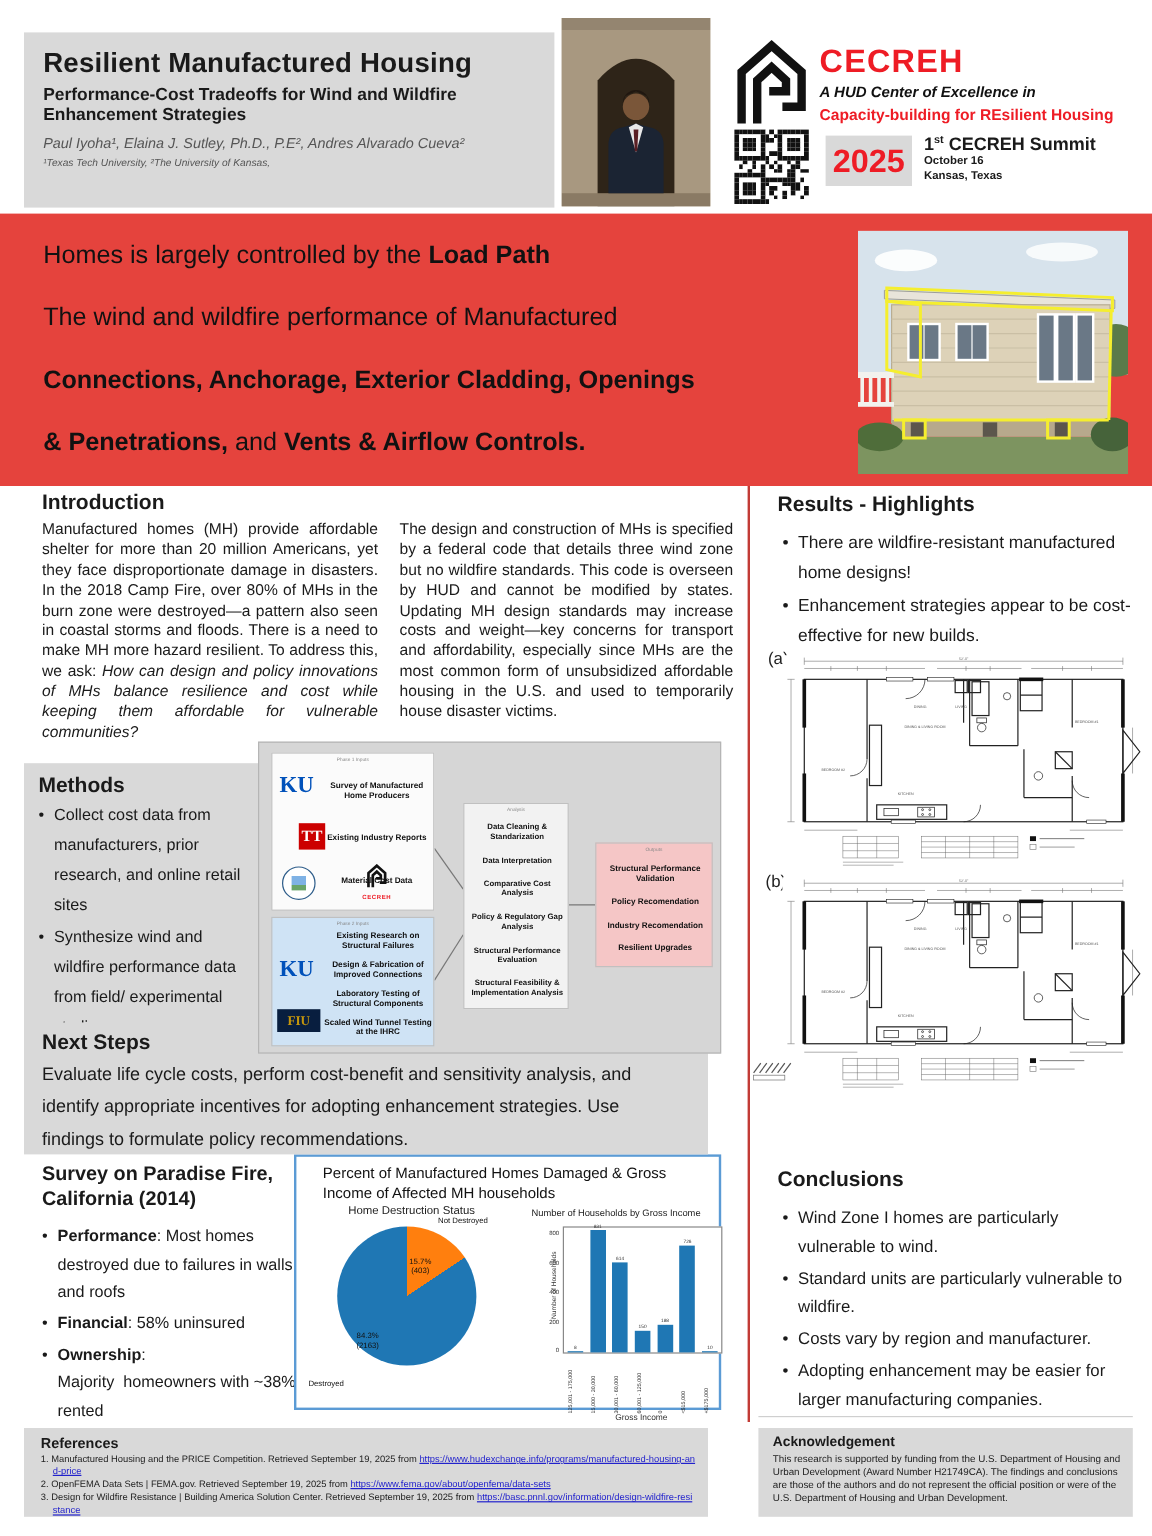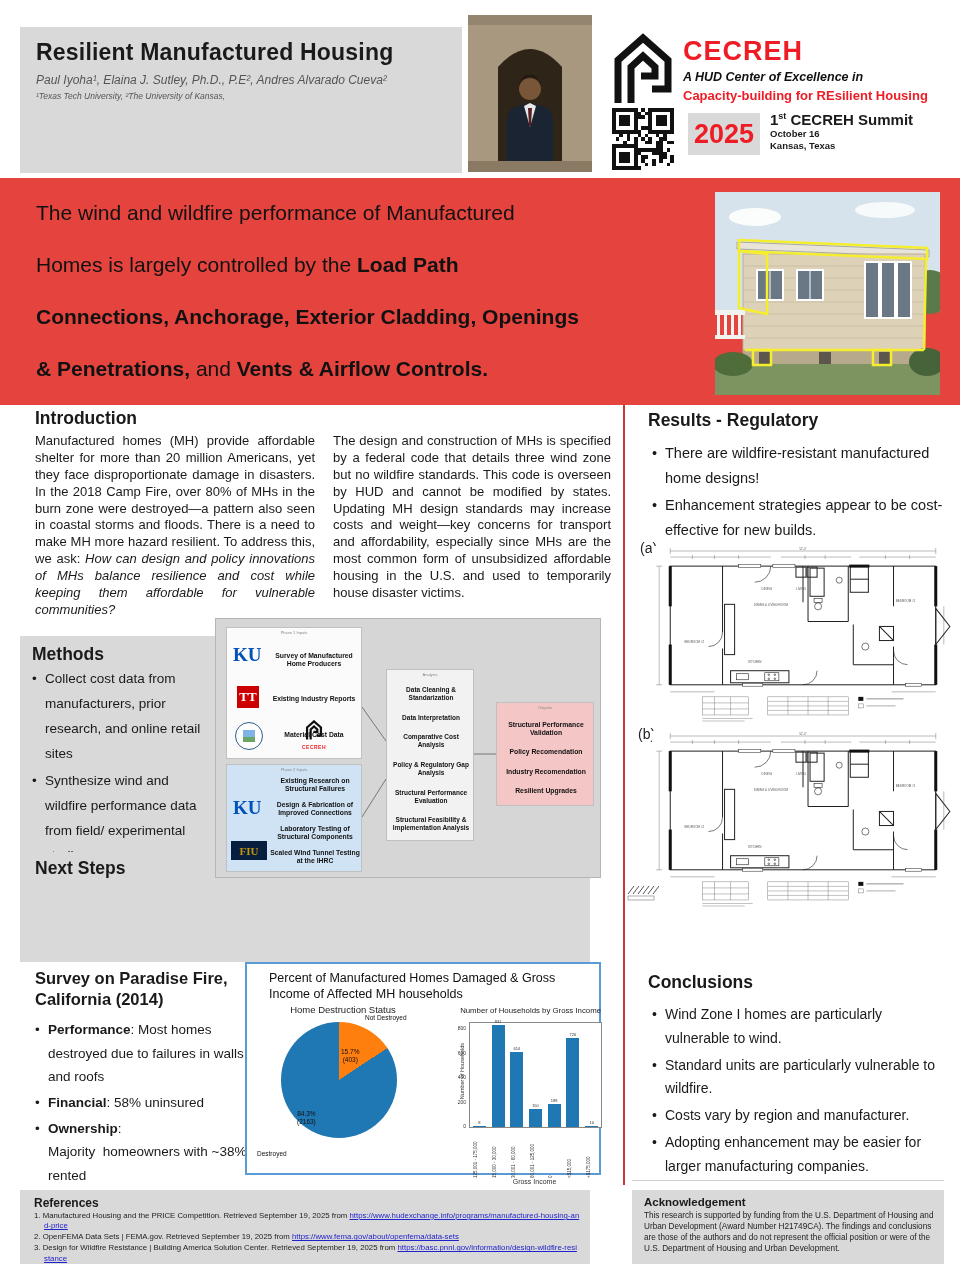--- a/index.html
+++ b/index.html
@@ -92,21 +92,21 @@
   .pie-chart{position:absolute;left:6px;top:36px;width:182px;height:176px}
   .pie-title{position:absolute;left:20px;top:4px;width:140px;text-align:center;font-size:9.5px;color:#222}
   .pie{position:absolute;left:28px;top:22px;width:116px;height:116px;border-radius:50%}
   .pie-lab,.pie-val{position:absolute;font-size:6.5px;color:#111;line-height:1.25}
   .pie-val{text-align:center}
   .lab-nd{left:112px;top:14px}
   .val-nd{left:88px;top:48px}
   .val-d{left:44px;top:110px}
   .lab-d{left:4px;top:150px}
   .bar-chart{position:absolute;left:196px;top:42px;width:158px;height:168px}
-  .bar-title{position:absolute;left:0;top:0;width:158px;text-align:right;font-size:7.8px;color:#222}
+  .bar-title{position:absolute;left:0;top:0;width:158px;text-align:left;font-size:7.8px;color:#222}
   .bar-plot{position:absolute;left:26px;top:16px;width:131px;height:104px;border:0.5px solid #888;background:#fff}
   .bar{position:absolute;bottom:0;width:13px;background:#1f77b4}
   .bval{position:absolute;font-size:4px;color:#333;text-align:center}
   .ytick{position:absolute;left:2px;width:21px;text-align:right;font-size:5px;color:#333}
   .xtick{position:absolute;top:124px;height:48px;font-size:4.5px;color:#333;writing-mode:vertical-rl;transform:rotate(180deg);line-height:1}
   .bar-ylabel{position:absolute;left:-26px;top:62px;width:90px;text-align:center;font-size:5.5px;color:#333;transform:rotate(-90deg)}
   .bar-xlabel{position:absolute;left:26px;top:172px;width:131px;text-align:center;font-size:7px;color:#333}
 
   
   .results-head{left:648px;top:410px}
@@ -135,20 +135,21 @@
   .ack-head{font-size:11.5px;font-weight:bold}
   .ack-text{font-size:8.2px;line-height:1.33;color:#222;margin-top:3px}
 </style>
 </head>
 <body>
 
 <div class="poster">
 
   <div class="abs graybox title-box">
     <div class="p-title">Resilient Manufactured Housing</div>
+    <div class="p-subtitle">Performance-Cost Tradeoffs for Wind and Wildfire Enhancement Strategies</div>
     <div class="p-authors">Paul Iyoha¹, Elaina J. Sutley, Ph.D., P.E², Andres Alvarado Cueva²</div>
     <div class="p-affil">¹Texas Tech University, ²The University of Kansas,</div>
   </div>
 
   <div class="abs photo">
     <svg width="124" height="157" viewBox="0 0 124 157">
       <rect x="0" y="0" width="124" height="157" fill="#a89880"></rect>
       <rect x="0" y="0" width="124" height="10" fill="#948570"></rect>
       <path d="M30 157 V52 Q62 16 94 52 V157 Z" fill="#2e2418"></path>
       <rect x="0" y="146" width="124" height="11" fill="#8a7a64"></rect>
@@ -465,22 +466,22 @@
     <span class="year-text">2025</span>
   </div>
   <div class="abs summit">
     <div class="summit-name"><span>1</span><sup>st</sup><span> CECREH Summit</span></div>
     <div class="summit-date">October 16</div>
     <div class="summit-loc">Kansas, Texas</div>
   </div>
 
   <div class="abs banner">
     <div class="banner-text" id="banner-text">
+        <div class="banner-line"><span>Homes is largely controlled by the </span><span class="bb">Load Path</span></div>
         <div class="banner-line"><span>The wind and wildfire performance of Manufactured</span></div>
-        <div class="banner-line"><span>Homes is largely controlled by the </span><span class="bb">Load Path</span></div>
         <div class="banner-line"><span class="bb">Connections, Anchorage, Exterior Cladding, Openings</span></div>
         <div class="banner-line"><span class="bb">&amp; Penetrations,</span><span> and </span><span class="bb">Vents &amp; Airflow Controls.</span></div>
       </div>
     <div class="home-photo">
       <svg width="225" height="203" viewBox="0 0 225 203">
         <rect width="225" height="120" fill="#d7e3ec"></rect>
         <ellipse cx="40" cy="25" rx="26" ry="9" fill="#ffffff" opacity="0.9"></ellipse>
         <ellipse cx="170" cy="18" rx="30" ry="8" fill="#ffffff" opacity="0.8"></ellipse>
         <ellipse cx="215" cy="100" rx="22" ry="22" fill="#5a7a4a"></ellipse>
         <rect x="0" y="172" width="225" height="31" fill="#7d9460"></rect>
@@ -559,21 +560,21 @@
     <svg style="position:absolute;left:0;top:0" width="386" height="260">
       <g stroke="#777" stroke-width="1">
         <line x1="146" y1="88" x2="170" y2="122"></line>
         <line x1="146" y1="198" x2="170" y2="160"></line>
         <line x1="258" y1="135" x2="280" y2="135"></line>
       </g>
     </svg>
     <div class="rm-box rm-p1">
       <div class="rm-label">Phase 1 Inputs</div>
       <div class="ku-logo" style="left:6px;top:16px">KU</div>
-      <div class="ttu-logo" style="left:10px;top:58px">TT</div>
+      <div class="ttu-logo" style="left:22px;top:58px">TT</div>
       <div class="seal-logo" style="left:8px;top:94px">
           <div class="seal-inner"></div>
         </div>
       <div class="cecreh-mini" style="left:62px;top:92px;width:50px">
         <svg width="18" height="20" viewBox="0 0 62 72">
             <g stroke="#111" stroke-width="8" fill="none">
               <path d="M6 70 V27 L31 5 L56 27 V56 H40"></path>
               <path d="M19 70 V34 L31 23 L43 34 V43 H29"></path>
             </g>
           </svg>
@@ -613,20 +614,21 @@
           <div class="flow-item">Structural Performance Validation</div>
           <div class="flow-item">Policy Recomendation</div>
           <div class="flow-item">Industry Recomendation</div>
           <div class="flow-item">Resilient Upgrades</div>
         </div>
     </div>
   </div>
 
   <div class="abs graybox next-box">
     <div class="sec-head">Next Steps</div>
+    <div class="next-text">Evaluate life cycle costs, perform cost-benefit and sensitivity analysis, and identify appropriate incentives for adopting enhancement strategies. Use findings to formulate policy recommendations.</div>
   </div>
 
   <div class="abs sec-head-sm survey-head">Survey on Paradise Fire, California (2014)</div>
   <div class="abs survey-bullets">
       <div class="bullet-item">
         <span class="b-dot">•</span>
         <span><b>Performance</b><span class="rest">: Most homes destroyed due to failures in walls and roofs</span></span>
       </div>
       <div class="bullet-item">
         <span class="b-dot">•</span>
@@ -692,21 +694,21 @@
 
   <div class="abs graybox refs-box">
     <div class="refs-head">References</div>
     <div>
         <div class="ref-item"><span class="ref-num">1.  </span><span>Manufactured Housing and the PRICE Competition. Retrieved September 19, 2025 from </span><a class="ref-link" href="#">https://www.hudexchange.info/programs/manufactured-housing-and-price</a></div>
         <div class="ref-item"><span class="ref-num">2.  </span><span>OpenFEMA Data Sets | FEMA.gov. Retrieved September 19, 2025 from </span><a class="ref-link" href="#">https://www.fema.gov/about/openfema/data-sets</a></div>
         <div class="ref-item"><span class="ref-num">3.  </span><span>Design for Wildfire Resistance | Building America Solution Center. Retrieved September 19, 2025 from </span><a class="ref-link" href="#">https://basc.pnnl.gov/information/design-wildfire-resistance</a></div>
       </div>
   </div>
 
-  <div class="abs sec-head results-head">Results - Regulatory</div>
+  <div class="abs sec-head results-head">Results - Highlights</div>
   <div class="abs results-bullets">
       <div class="bullet-item">
         <span class="b-dot">•</span>
         <span class="b-text">There are wildfire-resistant manufactured home designs!</span>
       </div>
       <div class="bullet-item">
         <span class="b-dot">•</span>
         <span class="b-text">Enhancement strategies appear to be cost-effective for new builds.</span>
       </div>
     </div>

